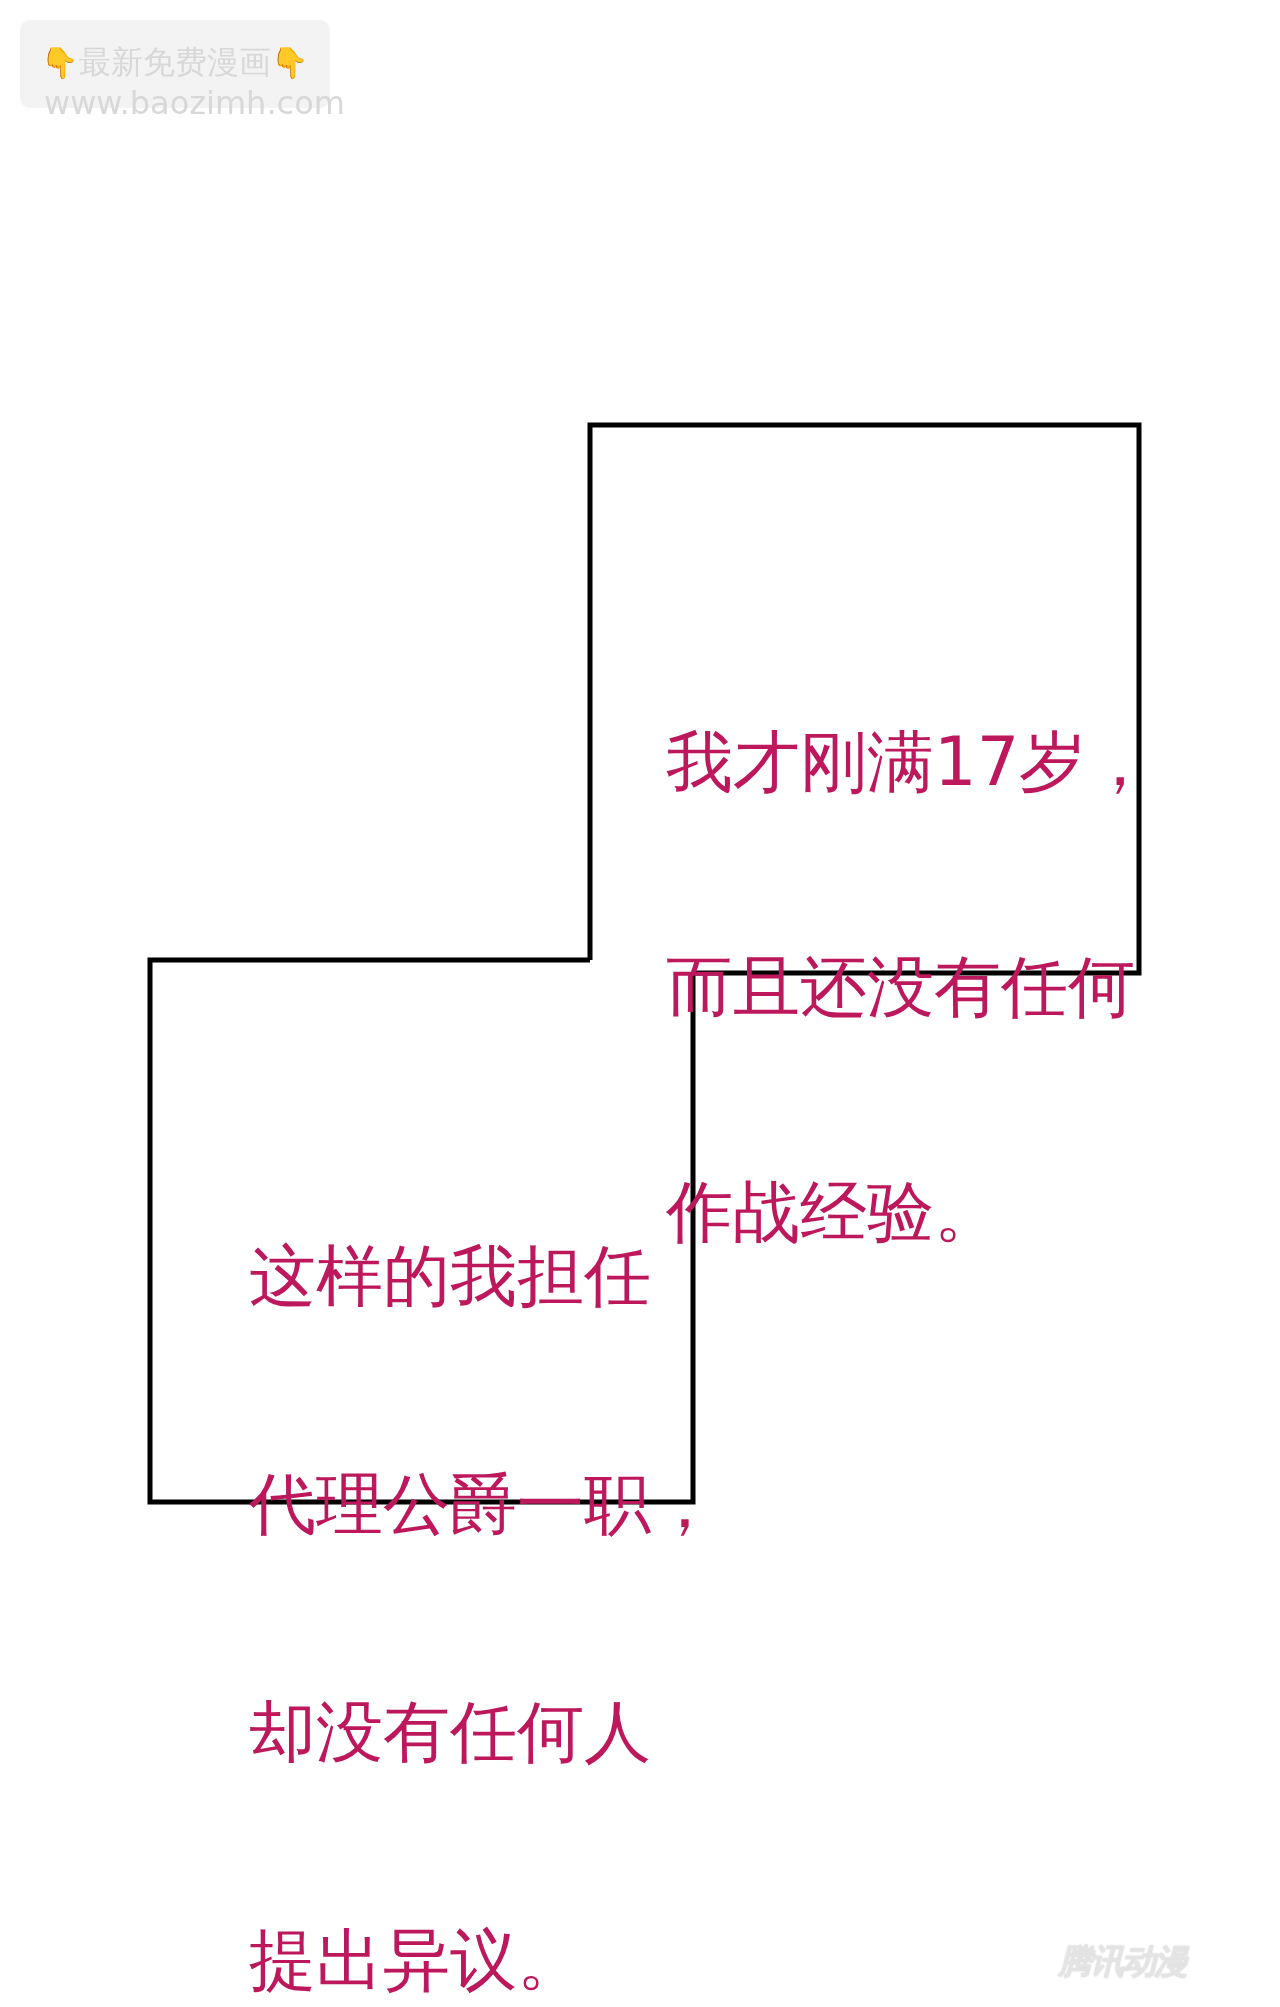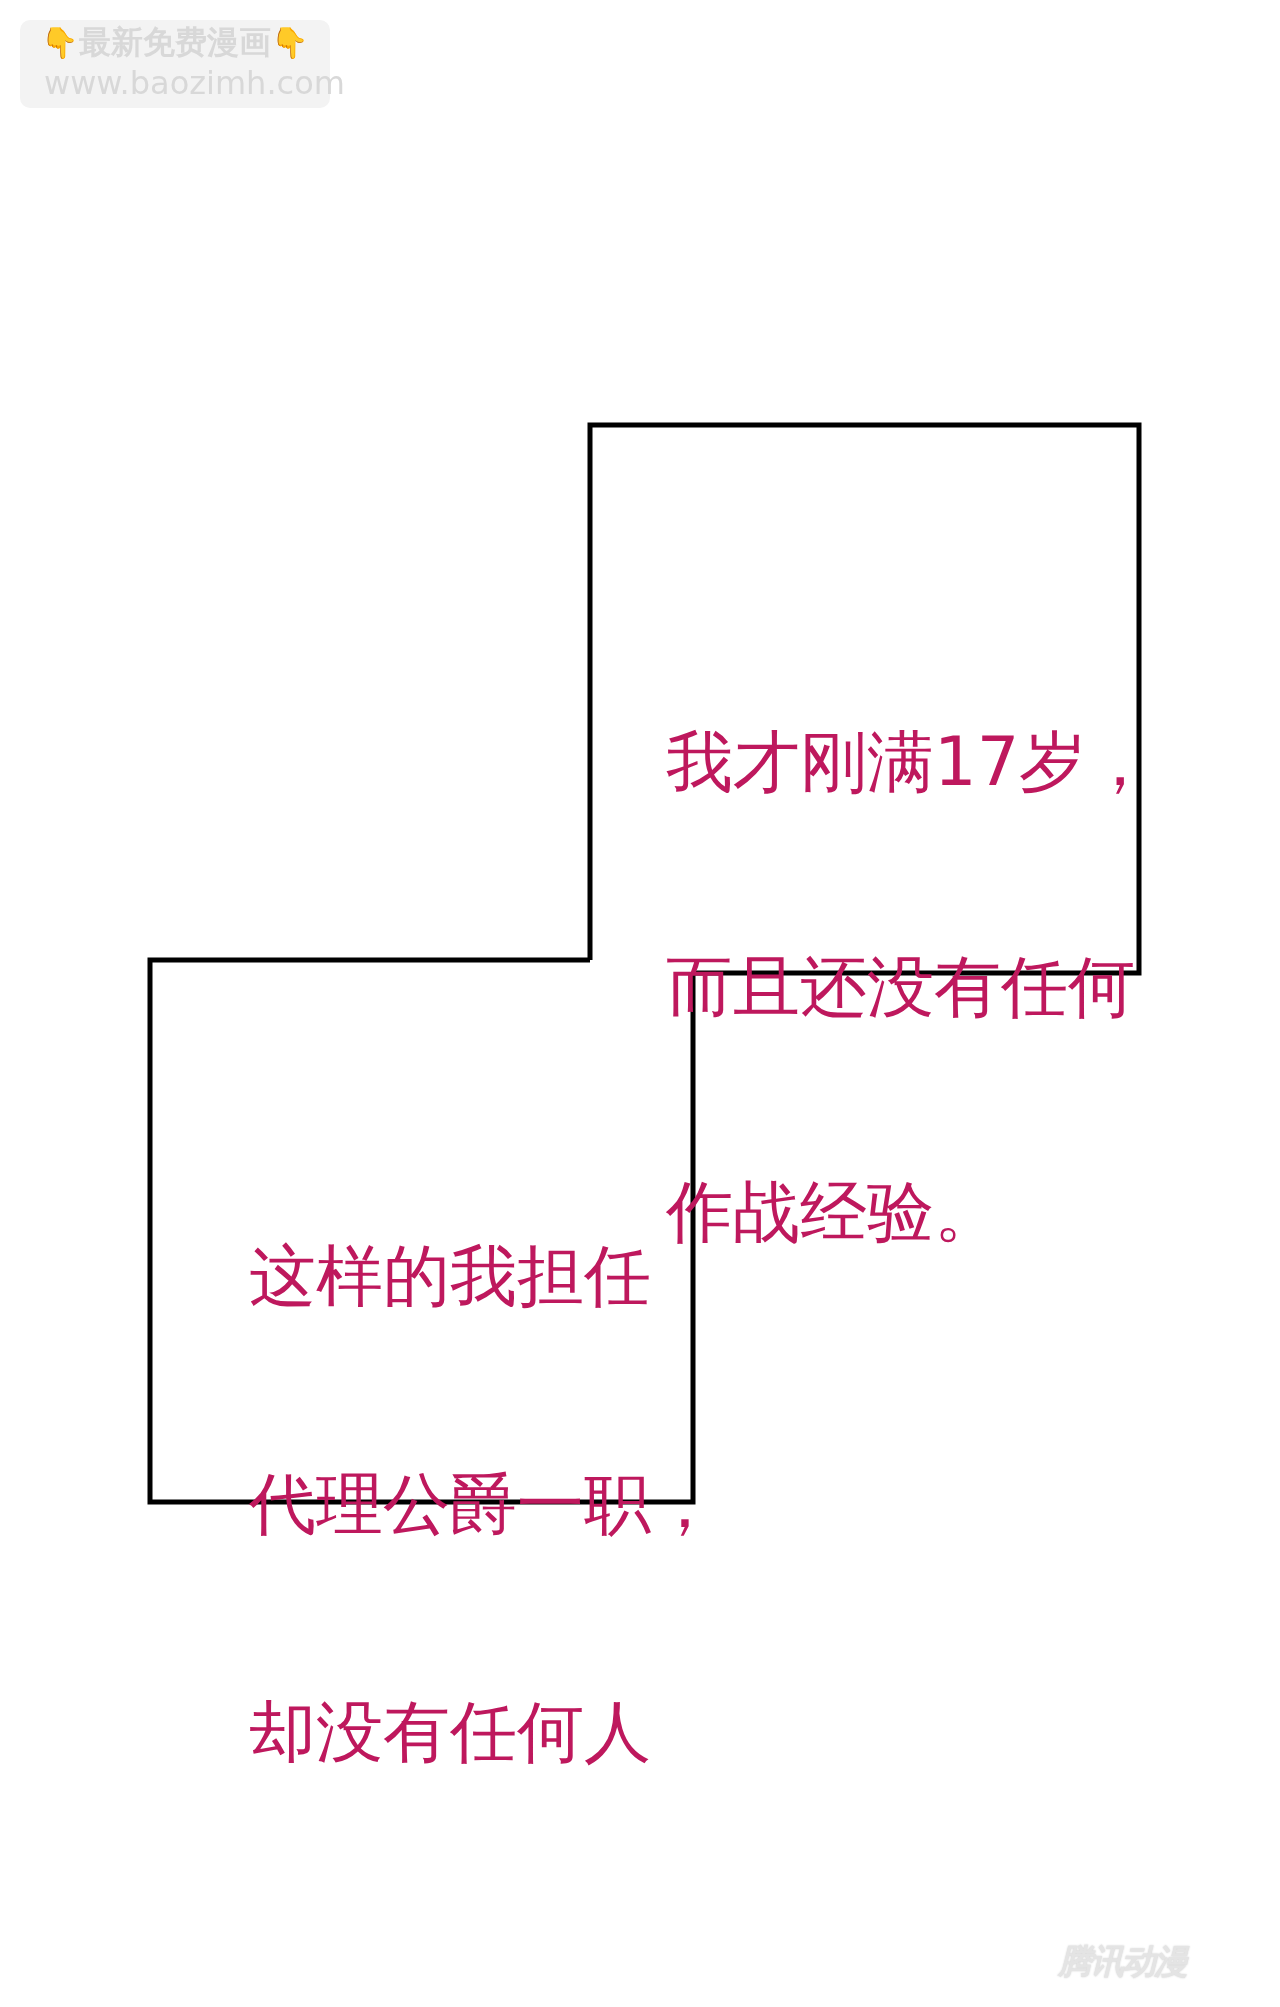--- a/index.html
+++ b/index.html
@@ -1,20 +1,20 @@
 <!DOCTYPE html>
 <html><head>
 <meta charset="utf-8">
 <style>
   html, body { margin:0; padding:0; }
   body { width:1280px; height:2007px; background:#ffffff; position:relative; overflow:hidden;
          font-family:"DejaVu Sans","Liberation Sans",sans-serif; }
   .wm-top { position:absolute; left:20px; top:20px; width:310px; height:88px; background:#f3f3f3;
             border-radius:10px; color:#d8d8d8; text-align:center; }
-  .wm-top .l1 { font-size:32px; font-weight:bold; line-height:44px; margin-top:0; }
+  .wm-top .l1 { font-size:32px; font-weight:normal; line-height:44px; margin-top:20px; }
   .wm-top .l1 .hand { color:#f5b52a; font-size:30px; }
   .wm-top .l2 { font-size:32px; line-height:36px; letter-spacing:0px;margin-left:24px; }
   svg.panels { position:absolute; left:0; top:0; }
   .caption { position:absolute; color:#be185d; font-size:67px; line-height:75px; white-space:pre; }
   .cap1 { left:666px; top:575px; }
   .cap2 { left:249px; top:1086px; line-height:76px; }
   .wm-bottom { position:absolute; left:1058px; top:1930px; width:200px; height:62px;
                color:#e4e4e4; font-size:34px; font-weight:bold; font-style:italic;
                text-shadow:0 0 2px #cfcfcf; letter-spacing:-2px; line-height:62px; }
 </style>
@@ -38,15 +38,16 @@
 <div class="caption cap1">
   <div>我才刚满17岁，</div>
   <div>而且还没有任何</div>
   <div>作战经验。</div>
 </div>
 
 <div class="caption cap2">
   <div>这样的我担任</div>
   <div>代理公爵一职，</div>
   <div>却没有任何人</div>
+  <div>提出异议。</div>
 </div>
 
 <div class="wm-bottom">腾讯动漫</div>
 
 </body></html>

